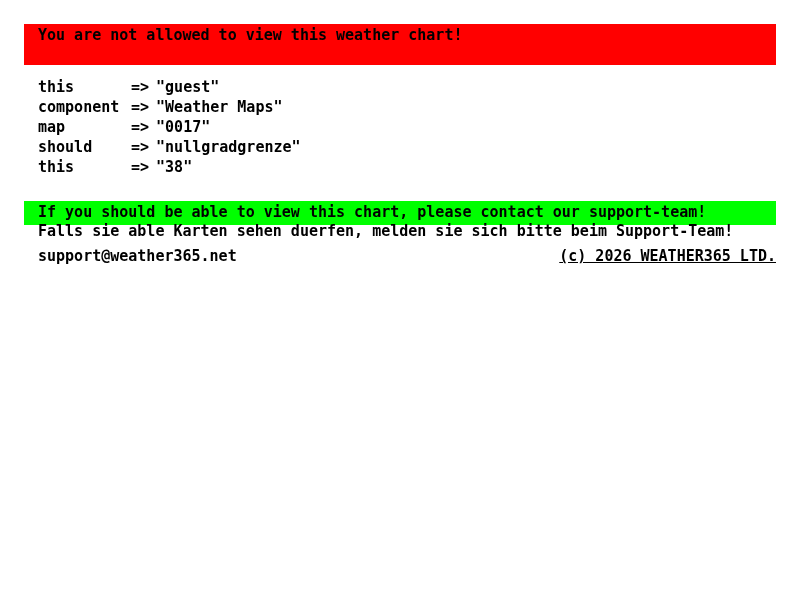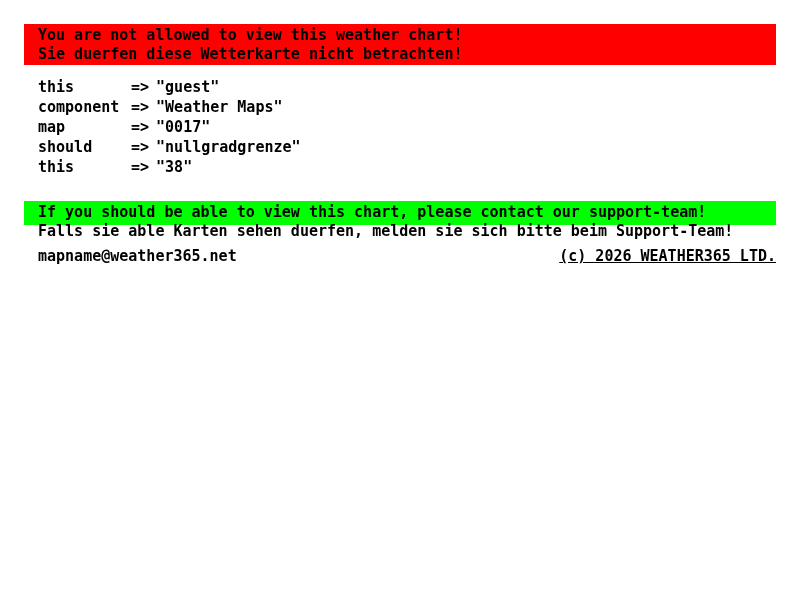--- a/index.html
+++ b/index.html
@@ -66,21 +66,20 @@
     text-decoration: underline;
   }
 </style>
 </head>
 <body>
 
 <div class="page">
 
   <div class="banner banner-error">
     <div>You are not allowed to view this weather chart!</div>
-    <div>Sie duerfen diese Wetterkarte nicht betrachten!</div>
   </div>
 
   <div class="params">
     <div class="kv-row">
       <span class="kv-key">this</span><span class="kv-arrow">=&gt;</span><span class="kv-value">"guest"</span>
     </div>
     <div class="kv-row">
       <span class="kv-key">component</span><span class="kv-arrow">=&gt;</span><span class="kv-value">"Weather Maps"</span>
     </div>
     <div class="kv-row">
@@ -92,16 +91,16 @@
     <div class="kv-row">
       <span class="kv-key">this</span><span class="kv-arrow">=&gt;</span><span class="kv-value">"38"</span>
     </div>
   </div>
 
   <div class="banner banner-info">
     <div>If you should be able to view this chart, please contact our support-team!</div>
     <div>Falls sie able Karten sehen duerfen, melden sie sich bitte beim Support-Team!</div>
   </div>
 
-  <div class="footer-email">mapname@weather365.net</div>
+  <div class="footer-email">support@weather365.net</div>
   <div class="footer-copyright">(c) 2026 WEATHER365 LTD.</div>
 
 </div>
 
 </body></html>

